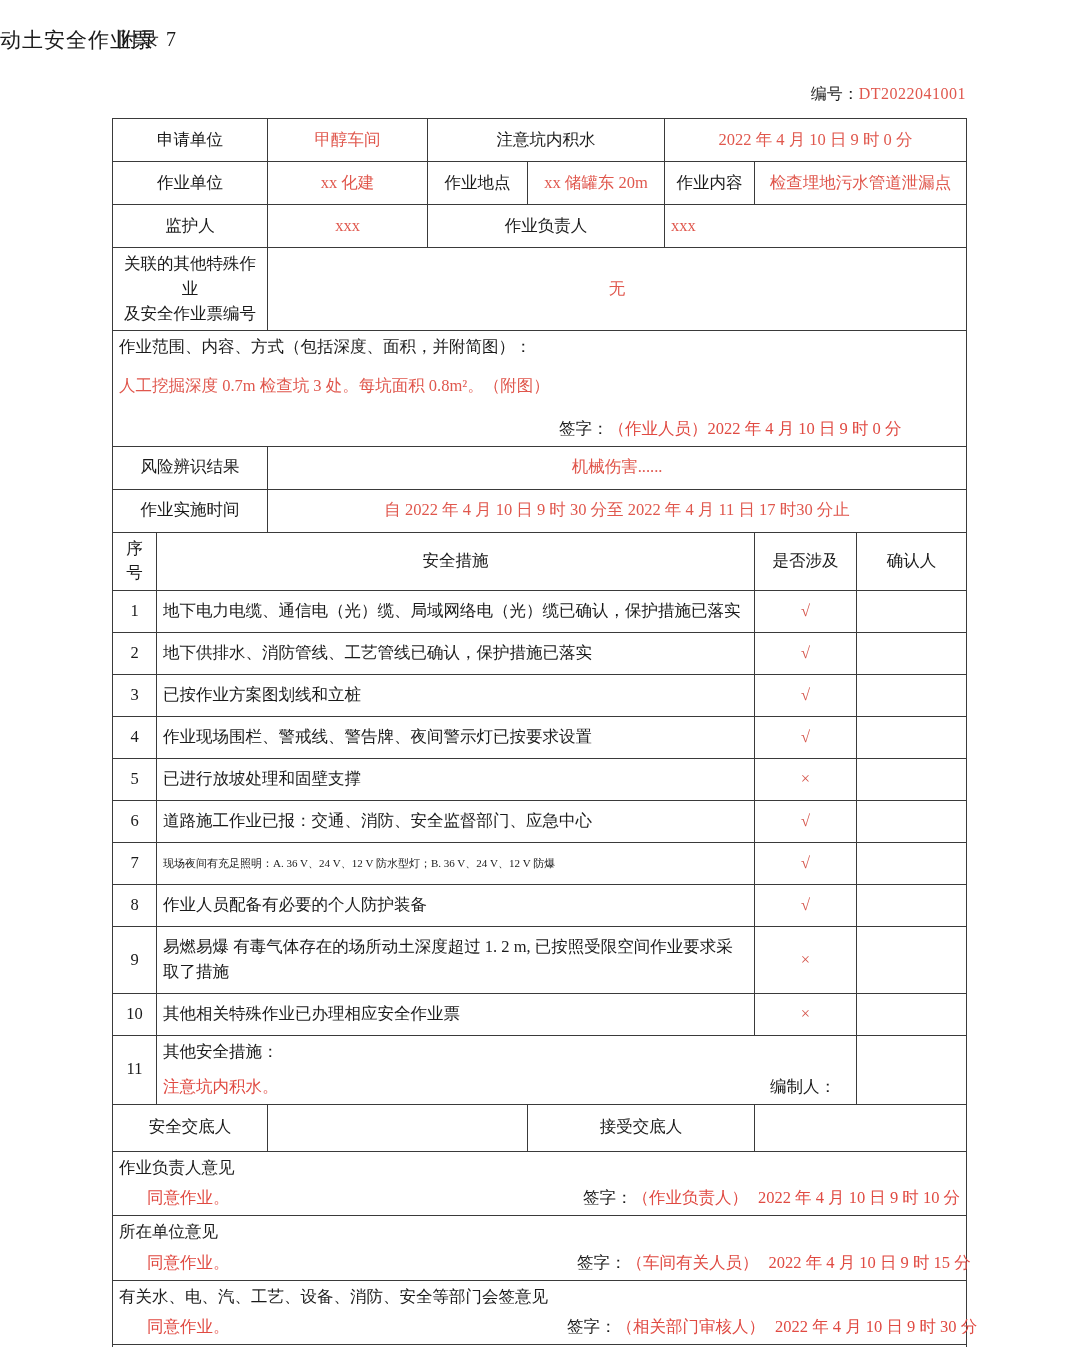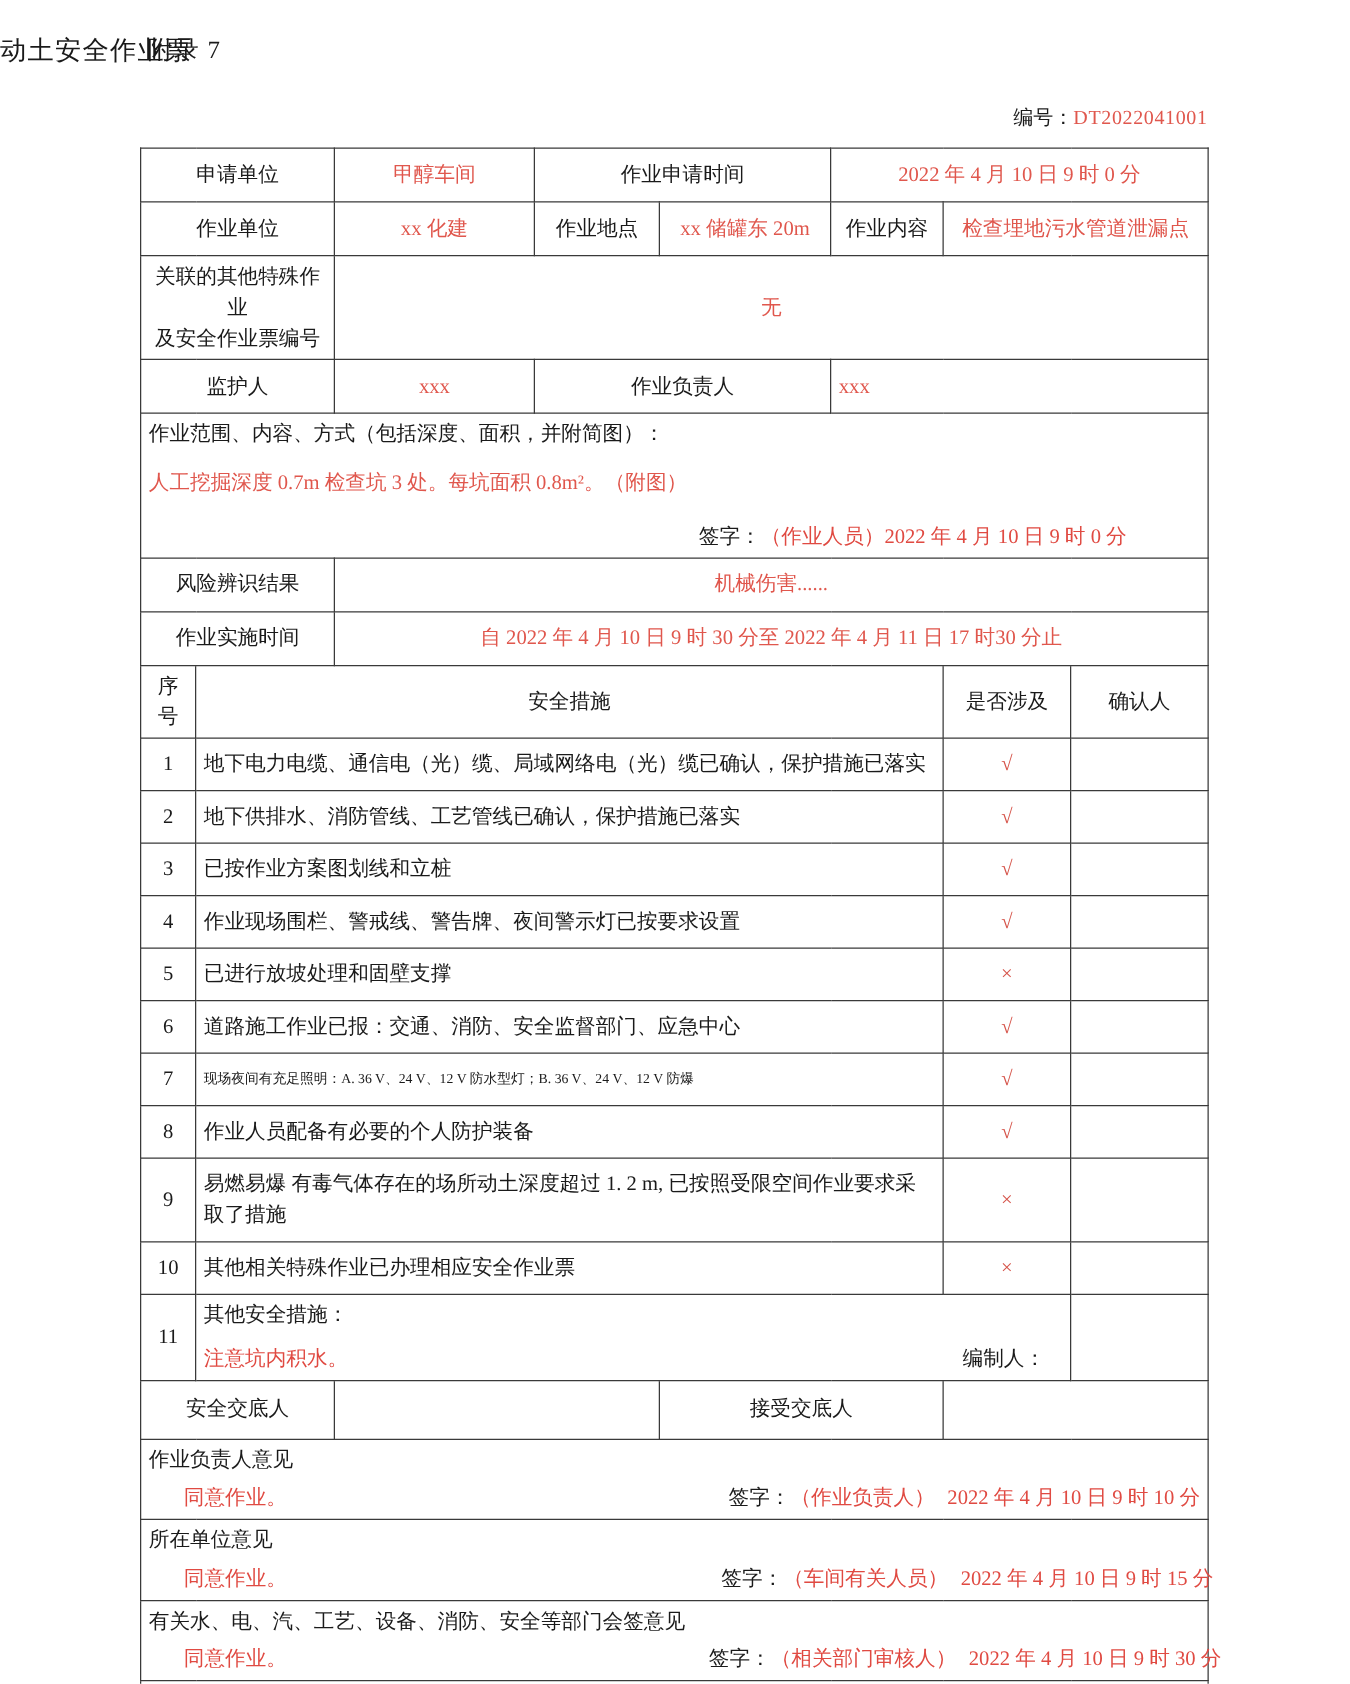--- a/index.html
+++ b/index.html
@@ -146,46 +146,46 @@
       <col style="width:137px">
       <col style="width:90px">
       <col style="width:102px">
       <col style="width:110px">
     </colgroup>
 
     <tbody>
         <tr>
       <td class="lbl h38" colspan="2">申请单位</td>
       <td class="ctr red">甲醇车间</td>
-      <td class="ctr" colspan="2">作业申请时间</td>
+      <td class="ctr" colspan="2">注意坑内积水</td>
       <td class="ctr red nowrap" colspan="3">2022 年 4 月 10 日 9 时 0 分</td>
     </tr>
 
     <tr>
       <td class="lbl h38" colspan="2">作业单位</td>
       <td class="ctr red">xx 化建</td>
       <td class="ctr">作业地点</td>
       <td class="ctr red">xx 储罐东 20m</td>
       <td class="ctr">作业内容</td>
       <td class="ctr red nowrap" colspan="2">检查埋地污水管道泄漏点</td>
     </tr>
 
     <tr>
-      <td class="ctr" colspan="2" style="height:62px">
-        <div>关联的其他特殊作业</div>
-        <div>及安全作业票编号</div>
-      </td>
-      <td class="ctr red" colspan="6">无</td>
-    </tr>
-
-    <tr>
       <td class="lbl h38" colspan="2">监护人</td>
       <td class="ctr red">xxx</td>
       <td class="ctr" colspan="2">作业负责人</td>
       <td class="lft red" colspan="3">xxx</td>
+    </tr>
+
+    <tr>
+      <td class="ctr" colspan="2" style="height:62px">
+        <div>关联的其他特殊作业</div>
+        <div>及安全作业票编号</div>
+      </td>
+      <td class="ctr red" colspan="6">无</td>
     </tr>
 
     <tr>
       <td class="scope-cell" colspan="8">
         <div class="scope-line1">作业范围、内容、方式（包括深度、面积，并附简图）：</div>
         <div class="scope-line2 red">人工挖掘深度 0.7m 检查坑 3 处。每坑面积 0.8m²。（附图）</div>
         <div class="scope-sign">
           <span class="sig-lbl">签字：</span><span class="sig-val">（作业人员）2022 年 4 月 10 日 9 时 0 分</span>
         </div>
       </td>

